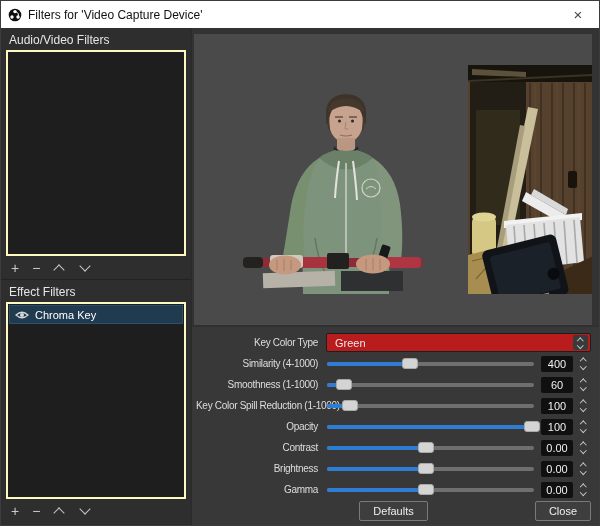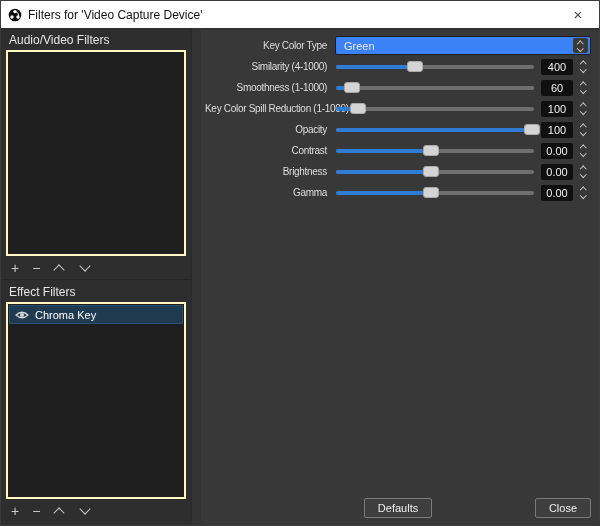--- a/index.html
+++ b/index.html
@@ -25,32 +25,32 @@
   .listbox.audio { height:206px; flex:none; }
   .listbox.effects { flex:1; min-height:0; padding:1px; }
   .ptoolbar { height:23px; flex:none; display:flex; align-items:center; gap:13px; padding-left:5px; }
   .tbtn { color:#c9c9c9; font-size:14px; line-height:1; display:flex; align-items:center; cursor:default; }
   .panel-divider { border-top:1px solid #232323; margin:0 -5px; flex:none; }
 
   .filter-item { height:19px; display:flex; align-items:center; gap:6px; padding-left:5px;
                  background:#203a50; border:1px solid #2b4f6e; font-size:11px; color:#ffffff; }
 
   
-  .right-panel { flex:1; display:flex; flex-direction:row; background:#333333; min-width:0; }
+  .right-panel { flex:1; display:flex; flex-direction:column; background:#333333; min-width:0; }
   .preview { margin:6px 7px 0 2px; height:291px; background:#4a4a4a; position:relative;
              overflow:hidden; flex:none; }
   .layer { position:absolute; }
 
   
   .settings { flex:1; background:#383838; border-top:2px solid #303030;
               display:flex; flex-direction:column; padding:5px 8px 6px 4px; min-height:0; }
   .crow,.srow { display:flex; align-items:center; height:21px; flex:none; }
   .slabel { width:130px; flex:none; text-align:right; padding-right:8px; font-size:10px;
             letter-spacing:-0.3px; color:#dedede; white-space:nowrap; }
-  .combo { flex:1; height:19px; background:#3b82f6; border:1px solid #1e1e1e; border-radius:2px;
+  .combo { flex:1; height:19px; background:#b91c1c; border:1px solid #1e1e1e; border-radius:2px;
            display:flex; align-items:center; font-size:11px; color:#e8e8e8; }
   .combo-text { padding-left:8px; flex:1; }
   .combo-spin { width:15px; height:15px; margin-right:2px; background:#3a3a3a; border-radius:2px;
                 display:flex; flex-direction:column; align-items:center; justify-content:center; gap:2px; }
   .slider { flex:1; height:15px; position:relative; margin:0 7px 0 1px; }
   .track { position:absolute; top:6px; left:0; right:0; height:4px; border-radius:2px; background:#6f6f6f; }
   .fill { height:4px; border-radius:2px; background:#2f7cd4; }
   .handle { position:absolute; top:2px; width:16px; height:11px; border-radius:3px;
             background:#d4d4d4; border:1px solid #a9a9a9; }
   .spinval { width:32px; height:16px; flex:none; background:#101010; border-radius:2px;

